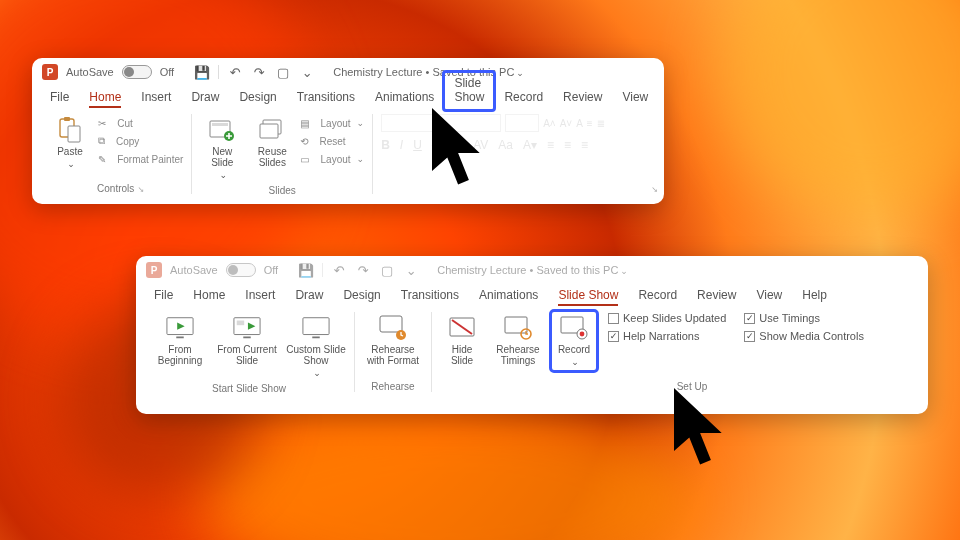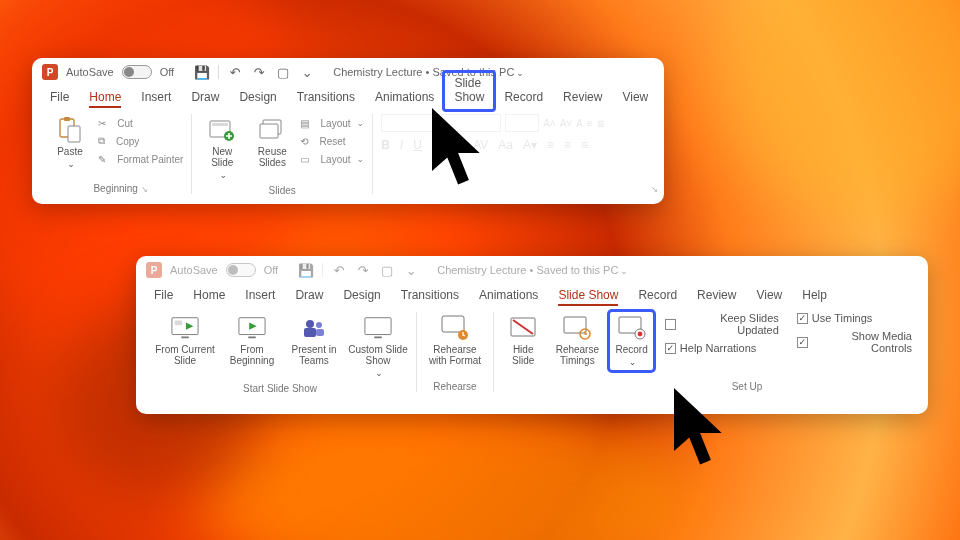--- a/index.html
+++ b/index.html
@@ -83,21 +83,21 @@
   .big-btn.w56{width:56px;}
   .big-btn.w60{width:60px;}
   .big-btn.w66{width:66px;}
   .mini-row { display:flex; align-items:center; gap:4px; font-size:10px; color:#888; height:18px;}
   .mini-stack{ display:flex; flex-direction:column; gap:0; }
   .ico svg{display:block;}
   .dim-ico{opacity:.35;}
   .hi-box{ outline:3px solid #3b5bff; outline-offset:0; border-radius:2px; padding:2px;}
   .chk { width:11px;height:11px;border:1px solid #888;display:inline-flex;align-items:center;justify-content:center;font-size:9px;color:#444;margin-right:4px;}
   .opt-col{display:flex;flex-direction:column;gap:6px;font-size:11px;color:#555;justify-content:center;}
-  .opt-row{display:flex;align-items:center;text-align:right;}
+  .opt-row{display:flex;align-items:center;}
 
   
   .cursor {
     position:absolute; width:70px; height:90px; pointer-events:none;
   }
   .cursor svg{width:100%;height:100%;}
 
   .faint{color:#bbb;}
 </style>
 </head>
@@ -156,21 +156,21 @@
           </span>
           <span>Paste</span>
           <span class="chev">⌄</span>
         </div>
         <div class="mini-stack">
           <div class="mini-row"><span>✂</span>&nbsp;<span>Cut</span></div>
           <div class="mini-row"><span>⧉</span>&nbsp;<span>Copy</span></div>
           <div class="mini-row"><span>✎</span>&nbsp;<span>Format Painter</span></div>
         </div>
       </div>
-      <div class="grp-label"><span>Beginning</span><span class="dlg-launch">↘</span></div>
+      <div class="grp-label"><span>Controls</span><span class="dlg-launch">↘</span></div>
     </div>
 
     <div class="grp">
       <div class="grp-body">
         <div class="big-btn">
           <span class="ico">
             <svg width="26" height="24" viewBox="0 0 26 24">
                 <rect x="1" y="3" width="20" height="16" rx="1" fill="#fff" stroke="#888"></rect>
                 <rect x="3" y="5" width="16" height="3" fill="#d9d9d9"></rect>
                 <circle cx="20" cy="18" r="5" fill="#3a9a3a"></circle>
@@ -267,51 +267,40 @@
     <div class="tab">Record</div>
     <div class="tab">Review</div>
     <div class="tab">View</div>
     <div class="tab">Help</div>
   </div>
 
   <div class="ribbon">
 
     <div class="grp">
       <div class="grp-body">
+        <div class="big-btn w56">
+          <span class="ico">
+              <svg width="30" height="24" viewBox="0 0 30 24">
+                <rect x="1" y="1" width="28" height="18" rx="1" fill="#fff" stroke="#777"></rect>
+                <path d="M12 6l8 4-8 4z" fill="#3a9a3a"></path>
+                <path d="M11 22h8" stroke="#777" stroke-width="2"></path>
+              </svg>
+            </span>
+          <span>From Beginning</span>
+        </div>
         <div class="big-btn w66">
           <span class="ico">
               <svg width="30" height="24" viewBox="0 0 30 24">
                 <rect x="1" y="1" width="28" height="18" rx="1" fill="#fff" stroke="#777"></rect>
                 <rect x="4" y="4" width="8" height="5" fill="#d9d9d9"></rect>
                 <path d="M16 6l8 4-8 4z" fill="#3a9a3a"></path>
                 <path d="M11 22h8" stroke="#777" stroke-width="2"></path>
               </svg>
             </span>
           <span>From Current Slide</span>
-        </div>
-        <div class="big-btn w56">
-          <span class="ico">
-              <svg width="30" height="24" viewBox="0 0 30 24">
-                <rect x="1" y="1" width="28" height="18" rx="1" fill="#fff" stroke="#777"></rect>
-                <path d="M12 6l8 4-8 4z" fill="#3a9a3a"></path>
-                <path d="M11 22h8" stroke="#777" stroke-width="2"></path>
-              </svg>
-            </span>
-          <span>From Beginning</span>
-        </div>
-        <div class="big-btn w56">
-          <span class="ico">
-              <svg width="26" height="24" viewBox="0 0 26 24">
-                <circle cx="9" cy="8" r="4" fill="#5558af"></circle>
-                <circle cx="18" cy="9" r="3" fill="#7b7fd6"></circle>
-                <rect x="3" y="12" width="12" height="9" rx="2" fill="#5558af"></rect>
-                <rect x="15" y="13" width="8" height="7" rx="2" fill="#7b7fd6"></rect>
-              </svg>
-            </span>
-          <span>Present in Teams</span>
         </div>
         <div class="big-btn w60">
           <span class="ico">
               <svg width="30" height="24" viewBox="0 0 30 24">
                 <rect x="1" y="1" width="28" height="18" rx="1" fill="#fff" stroke="#777"></rect>
                 <path d="M11 22h8" stroke="#777" stroke-width="2"></path>
               </svg>
             </span>
           <span>Custom Slide Show</span>
             <span class="chev">⌄</span>

